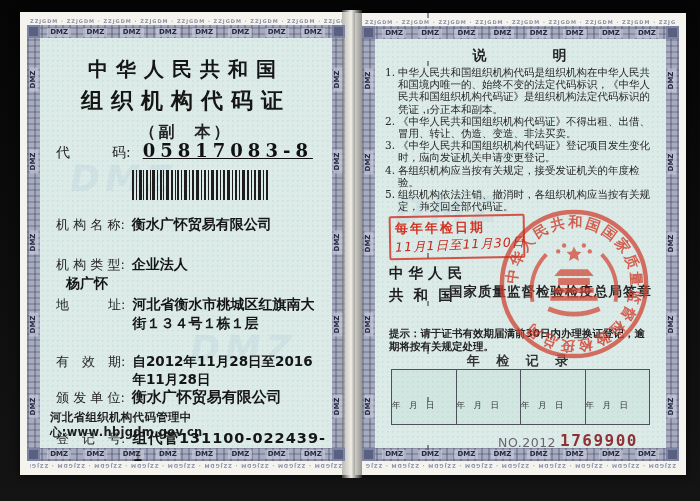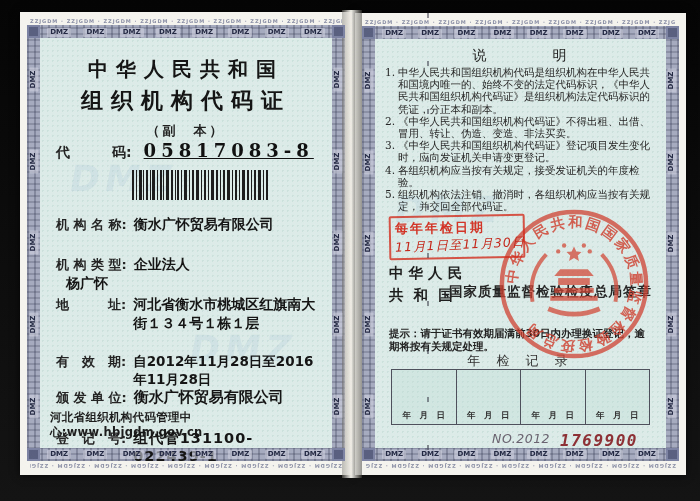--- a/index.html
+++ b/index.html
@@ -28,23 +28,23 @@
   .tl{top:0;left:0;}.tr{top:0;right:0;}.bl{bottom:0;left:0;}.br{bottom:0;right:0;}
 
   .inner{position:absolute;inset:13px;background-color:#dcebe7;
     background-image:radial-gradient(rgba(120,175,165,.16) 1px,transparent 1px);background-size:5px 5px;z-index:1;}
   .wm{position:absolute;font-size:36px;font-weight:bold;color:rgba(110,145,195,.10);letter-spacing:5px;transform:skewX(-10deg);}
 
   
   .t1,.t2{position:absolute;left:0;right:0;text-align:center;margin:0;font-weight:bold;color:#151515;}
   .t1{top:18px;font-size:20px;letter-spacing:8px;}
   .t2{top:48px;font-size:22px;letter-spacing:8px;}
-  .sub{position:absolute;top:84px;left:0;right:0;text-align:center;font-size:13px;letter-spacing:3px;font-weight:bold;color:#222;white-space:pre;}
+  .sub{position:absolute;top:84px;left:0;right:0;text-align:center;font-size:16px;letter-spacing:3px;font-weight:bold;color:#222;white-space:pre;}
   .lrow{position:absolute;left:16px;right:6px;display:flex;align-items:baseline;color:#1c1c1c;}
-  .label{white-space:pre;font-size:13px;font-weight:bold;color:#242424;flex:none;}
+  .label{white-space:pre;font-size:13px;font-weight:normal;color:#242424;flex:none;}
   .val{margin-left:7px;font-size:14px;font-weight:bold;color:#151515;}
   .row-code{top:102px;}
   .row-code .label{font-size:14px;}
   .code-val{margin-left:12px;font-family:"DejaVu Serif",serif;font-size:18px;font-weight:bold;letter-spacing:5px;color:#111;text-decoration:underline;}
   .barcode{position:absolute;top:132px;left:92px;width:136px;height:30px;}
   .row-name{top:178px;}
   .row-type{top:218px;}
   .row-rep{top:237px;}
   .row-rep .label{font-size:13.5px;}
   .row-addr{top:257px;}
@@ -54,37 +54,37 @@
   .row-valid .val{font-size:13.5px;}
   .row-issuer{top:350px;}
   .row-issuer .val{font-size:15px;}
   .row-center{position:absolute;top:372px;left:10px;right:2px;font-size:11.5px;font-weight:bold;letter-spacing:.3px;color:#1d1d1d;}
   .row-reg{top:391px;}
   .row-reg .val{font-size:14.5px;letter-spacing:1px;}
 
   
   .stitch{position:absolute;left:72px;top:0;bottom:0;width:2px;z-index:4;
     background:repeating-linear-gradient(180deg,rgba(45,45,60,.5) 0 5px,transparent 5px 48px);}
-  .r-head{position:absolute;top:8px;left:0;right:0;text-align:center;font-size:14px;font-weight:normal;letter-spacing:2px;white-space:pre;font-family:"DejaVu Serif",serif;color:#222;}
+  .r-head{position:absolute;top:8px;left:0;right:0;text-align:center;font-size:14px;font-weight:bold;letter-spacing:2px;white-space:pre;font-family:"DejaVu Serif",serif;color:#222;}
   .exp{position:absolute;top:27px;left:10px;right:8px;font-family:"DejaVu Serif",serif;font-size:10.5px;line-height:12.2px;color:#262626;}
   .exp-item{padding-left:13px;text-indent:-13px;margin:0;}
   .exp-num{margin-right:3px;}
   .stamp{position:absolute;left:14px;top:176px;width:124px;border:2px solid rgba(210,45,30,.8);border-radius:2px;padding:2px 4px 3px;transform:rotate(-1deg);z-index:5;}
   .stamp-l1{font-size:13px;font-weight:bold;color:#d23527;letter-spacing:2px;white-space:pre;}
   .stamp-l2{font-size:12.5px;color:#c4271b;font-style:italic;letter-spacing:1px;white-space:nowrap;transform:rotate(-1.5deg);}
   .country{position:absolute;left:14px;top:224px;font-size:14.5px;font-weight:bold;line-height:1.5;white-space:pre;color:#1e1e1e;}
   .seal-caption{position:absolute;left:74px;top:244px;font-size:13.5px;font-weight:bold;letter-spacing:1px;color:#262626;white-space:nowrap;z-index:2;}
   .seal{position:absolute;left:120px;top:166px;width:158px;height:158px;opacity:.88;z-index:3;}
   .notice{position:absolute;left:14px;top:288px;width:260px;font-size:10.5px;line-height:13px;font-weight:bold;color:#222;z-index:2;}
-  .annual{position:absolute;top:313px;left:0;right:0;text-align:center;font-size:13px;letter-spacing:6px;white-space:pre;color:#333;font-family:"DejaVu Serif",serif;}
+  .annual{position:absolute;top:313px;left:0;right:0;text-align:center;font-size:13px;letter-spacing:6px;white-space:pre;color:#333;font-family:"DejaVu Serif",serif;font-weight:bold;}
   .yr-table{position:absolute;left:16px;right:16px;top:330px;height:54px;border:1px solid #4e505c;display:flex;z-index:2;}
   .tcell{flex:1;border-right:1px solid #4e505c;position:relative;background:rgba(190,220,212,.35);}
   .tcell:last-child{border-right:none;}
-  .tfoot{position:absolute;bottom:2px;left:0;right:0;text-align:center;font-size:8.5px;color:#333;white-space:pre;font-weight:bold;}
-  .serial{position:absolute;top:392px;right:28px;display:flex;align-items:flex-start;gap:10px;z-index:2;font-style:italic;}
+  .tfoot{position:absolute;bottom:12px;left:0;right:0;text-align:left;font-size:8.5px;color:#333;white-space:pre;}
+  .serial{position:absolute;top:392px;right:28px;display:flex;align-items:flex-end;gap:4px;z-index:2;}
   .serial-prefix{font-size:12.5px;color:#6a6370;letter-spacing:.5px;}
   .serial-num{font-size:16px;font-weight:bold;color:#8e3136;letter-spacing:1.5px;font-family:"DejaVu Sans Mono",monospace;}
 </style>
 </head>
 <body>
 
 <div class="scan">
 
   <div class="page page-left">
     <div class="micro micro-top">ZZJGDM · ZZJGDM · ZZJGDM · ZZJGDM · ZZJGDM · ZZJGDM · ZZJGDM · ZZJGDM · ZZJGDM · ZZJGDM · ZZJGDM · ZZJGDM · ZZJGDM · ZZJGDM · ZZJGDM · ZZJGDM · ZZJGDM · ZZJGDM</div>

